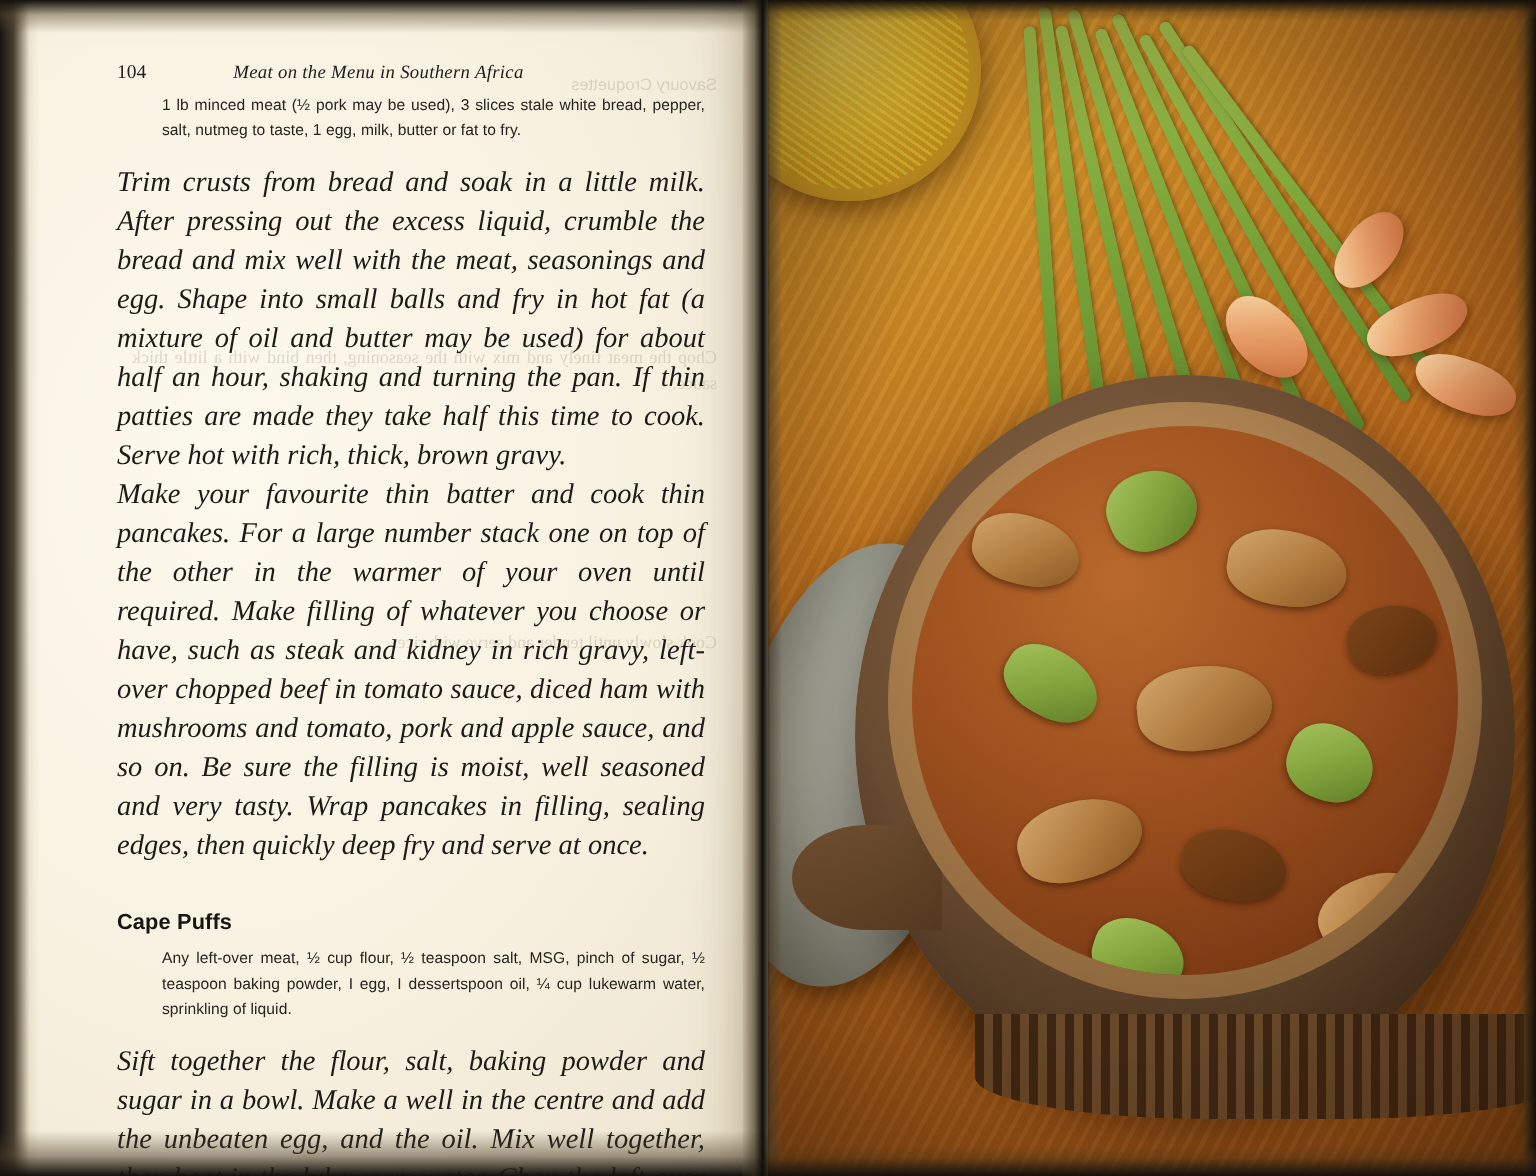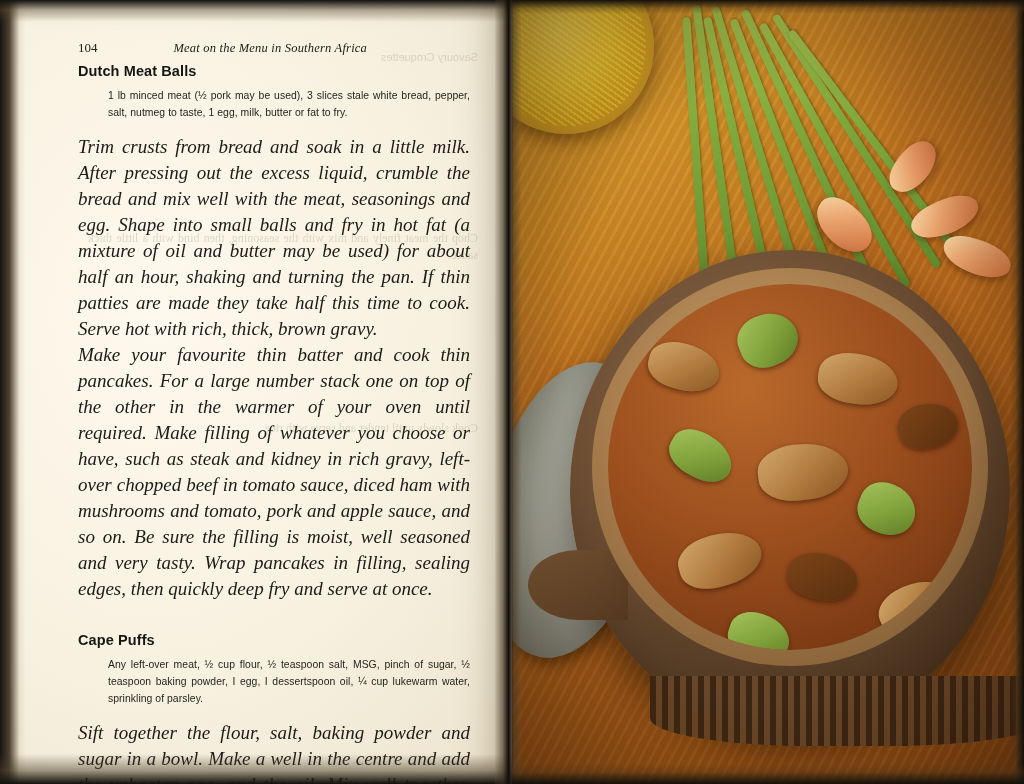--- a/index.html
+++ b/index.html
@@ -61,21 +61,21 @@
     left: 78px;
     top: 40px;
     width: 392px;
     color: #20201d;
   }
 
   
   .running-head {
     display: flex;
     align-items: baseline;
-    gap: 32px;
+    gap: 14px;
     font-size: 12.5px;
     margin-bottom: 7px;
   }
   .folio {
     font-family: "Liberation Serif", serif;
     font-size: 13px;
   }
   .head-title {
     font-style: italic;
     font-size: 12.5px;
@@ -329,28 +329,27 @@
     <div class="bleed bleed-2">Chop the meat finely and mix with the seasoning, then bind with a little thick sauce.</div>
     <div class="bleed bleed-3">Cook slowly until tender and serve with rice.</div>
 
     <div class="text-col">
 
       <div class="running-head">
         <span class="folio">104</span>
         <span class="head-title">Meat on the Menu in Southern Africa</span>
       </div>
 
-      <h2 class="recipe-title">Dutch Meat Balls</h2>
       <p class="ingredients">1 lb minced meat (½ pork may be used), 3 slices stale white bread, pepper, salt, nutmeg to taste, 1 egg, milk, butter or fat to fry.</p>
       <p class="method">Trim crusts from bread and soak in a little milk. After pressing out the excess liquid, crumble the bread and mix well with the meat, seasonings and egg. Shape into small balls and fry in hot fat (a mixture of oil and butter may be used) for about half an hour, shaking and turning the pan. If thin patties are made they take half this time to cook. Serve hot with rich, thick, brown gravy.</p>
 
       <p class="method">Make your favourite thin batter and cook thin pancakes. For a large number stack one on top of the other in the warmer of your oven until required. Make filling of whatever you choose or have, such as steak and kidney in rich gravy, left-over chopped beef in tomato sauce, diced ham with mushrooms and tomato, pork and apple sauce, and so on. Be sure the filling is moist, well seasoned and very tasty. Wrap pancakes in filling, sealing edges, then quickly deep fry and serve at once.</p>
 
       <h2 class="recipe-title spaced">Cape Puffs</h2>
-      <p class="ingredients">Any left-over meat, ½ cup flour, ½ teaspoon salt, MSG, pinch of sugar, ½ teaspoon baking powder, I egg, I dessertspoon oil, ¼ cup lukewarm water, sprinkling of parsley.</p>
+      <p class="ingredients">Any left-over meat, ½ cup flour, ½ teaspoon salt, MSG, pinch of sugar, ½ teaspoon baking powder, I egg, I dessertspoon oil, ¼ cup lukewarm water, sprinkling of liquid.</p>
       <p class="method">Sift together the flour, salt, baking powder and sugar in a bowl. Make a well in the centre and add the unbeaten egg, and the oil. Mix well together, then beat in the lukewarm water. Chop the left-over meat into small pieces, and fold into the batter. Drop in dessertspoonfuls into deep hot oil, and fry until golden. Sprinkle tops with parsley. For snacks and cocktail savouries make the puffs small.</p>
 
       <hr class="rule">
 
 
     </div>
   </div>
 
   <div class="bottom-edge"></div>
   <div class="gutter"></div>

